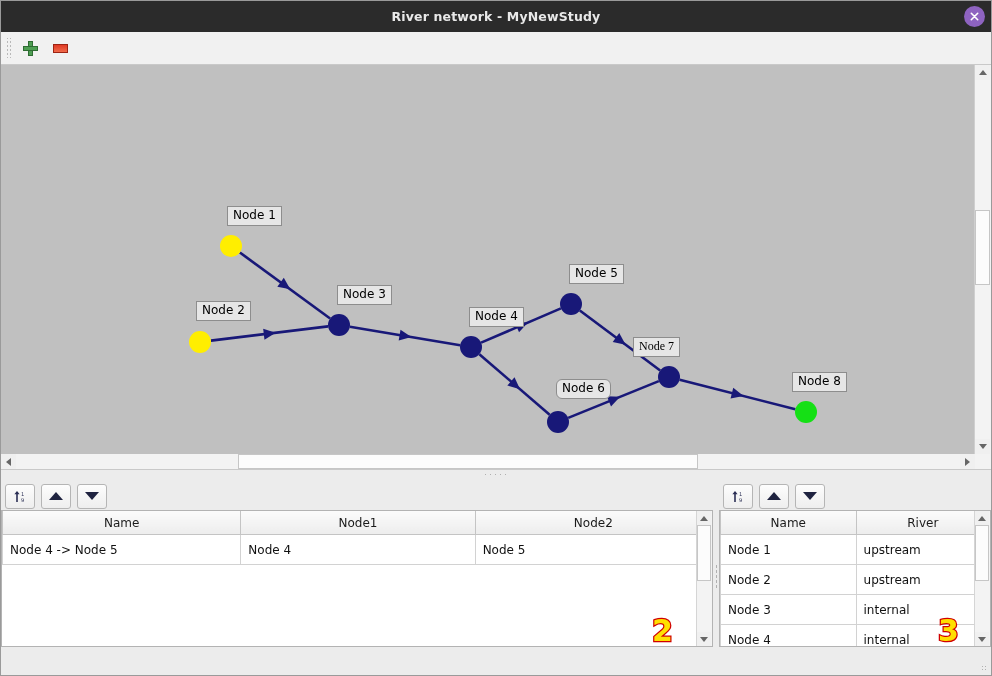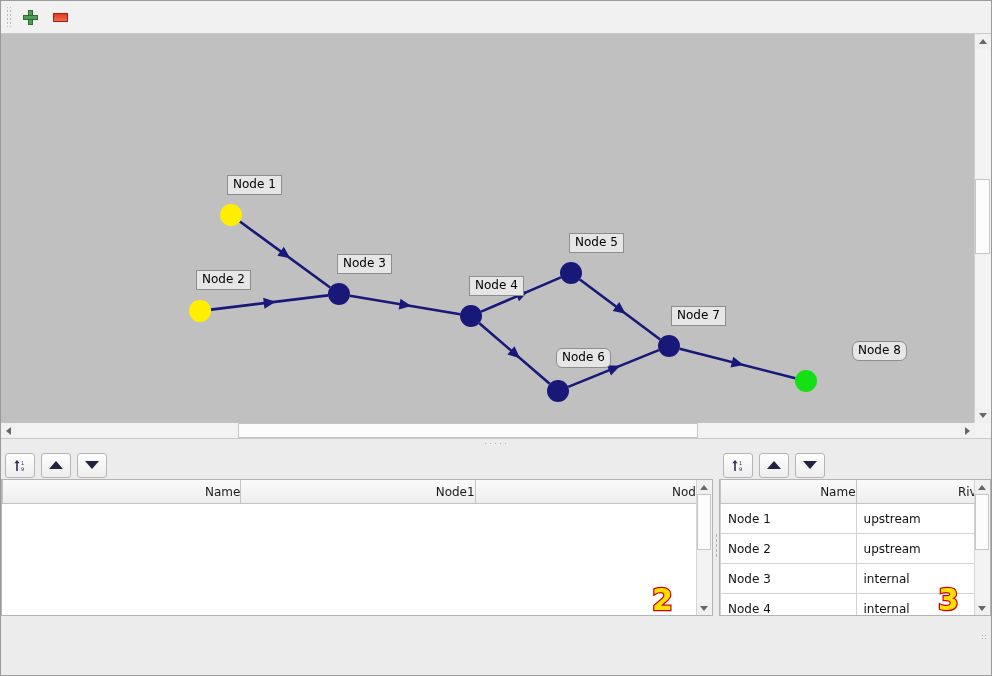--- a/index.html
+++ b/index.html
@@ -90,36 +90,44 @@
   .ar-up{border-left:7px solid transparent;border-right:7px solid transparent;
          border-bottom:8px solid #1f2340;}
   .ar-dn{border-left:7px solid transparent;border-right:7px solid transparent;
          border-top:8px solid #1f2340;}
 
   .table-box{position:relative;flex:1;background:#fff;border:1px solid #b3b3b3;
              box-sizing:border-box;overflow:hidden;}
   table.grid{border-collapse:collapse;width:100%;table-layout:fixed;}
   table.grid th{background:linear-gradient(#fbfbfb,#ededed);border:1px solid #c4c4c4;
        border-top:none;font-weight:normal;font-size:12px;height:23px;color:#1a1a1a;
-       text-align:right;padding:0;}
+       text-align:center;padding:0;}
   table.grid td{border:1px solid #d2d2d2;height:29px;font-size:12px;padding:0 0 0 7px;
        color:#111;background:#fff;overflow:hidden;white-space:nowrap;}
   .tbl-scroll{position:absolute;top:0;right:0;width:15px;bottom:0;background:#f3f3f3;
               border-left:1px solid #d5d5d5;}
   .panel-foot{height:var(--pf);background:#ececec;}
 
   .corner-grip{position:absolute;right:3px;bottom:3px;width:7px;height:7px;
         background-image:radial-gradient(#b0b0b0 .8px,transparent .8px);
         background-size:3px 3px;}
 </style>
 </head>
 <body>
 
 <div class="window">
 
+  <div class="titlebar">
+    <span class="title">River network - MyNewStudy</span>
+    <div class="close-btn">
+      <svg width="11" height="11" viewBox="0 0 11 11">
+        <path d="M2.3 2.3 L8.7 8.7 M8.7 2.3 L2.3 8.7" stroke="#ffffff" stroke-width="1.6" stroke-linecap="round"></path>
+      </svg>
+    </div>
+  </div>
 
   <div class="toolbar">
     <div class="grip"></div>
     <div class="tb-btn">
       <span class="ico-plus"></span>
     </div>
     <div class="tb-btn">
       <span class="ico-minus"></span>
     </div>
   </div>
@@ -152,22 +160,22 @@
           <circle cx="668" cy="312" r="11" fill="#181878"></circle>
           <circle cx="805" cy="347" r="11" fill="#15e015"></circle>
         </svg>
       <div id="node-labels">
           <div class="node-label" style="left: 226px; top: 141px;">Node 1</div>
           <div class="node-label" style="left: 195px; top: 236px;">Node 2</div>
           <div class="node-label" style="left: 336px; top: 220px;">Node 3</div>
           <div class="node-label" style="left: 468px; top: 242px;">Node 4</div>
           <div class="node-label" style="left: 568px; top: 199px;">Node 5</div>
           <div class="node-label" style="left: 555px; top: 314px; border-radius: 6px;">Node 6</div>
-          <div class="node-label" style="left: 670px; top: 272px;">Node 7</div>
-          <div class="node-label" style="left: 851px; top: 307px; border-radius: 7px;">Node 8</div>
+          <div class="node-label" style="left: 632px; top: 272px; font-family: Liberation Serif, serif;">Node 7</div>
+          <div class="node-label" style="left: 791px; top: 307px;">Node 8</div>
         </div>
 
     </div>
 
     <div class="vsb">
       <div class="sb-arrow" style="position:absolute;top:0;left:0;width:15px;height:15px;">
         <span class="tri tri-up"></span>
       </div>
       <div class="sb-thumb" style="position:absolute;top:145px;left:0;width:15px;height:75px;"></div>
       <div class="sb-arrow" style="position:absolute;bottom:15px;left:0;width:15px;height:15px;">
@@ -218,20 +226,25 @@
               <col style="width:232px">
             </colgroup>
           <thead>
               <tr id="links-head">
                 <th>Name</th>
                 <th>Node1</th>
                 <th>Node2</th>
               </tr>
             </thead>
           <tbody id="links-body">
+              <tr>
+                <td>Node 4 -&gt; Node 5</td>
+                <td>Node 4</td>
+                <td>Node 5</td>
+              </tr>
             </tbody>
         </table>
         <span class="overlay-num" style="left:650px;top:102px;">2</span>
         <div class="tbl-scroll">
           <div class="sb-arrow" style="position:absolute;top:0;left:0;width:14px;height:14px;">
             <span class="tri tri-up"></span>
           </div>
           <div class="sb-thumb" style="position:absolute;top:14px;left:0;width:14px;height:56px;"></div>
           <div class="sb-arrow" style="position:absolute;bottom:0;left:0;width:14px;height:14px;">
             <span class="tri tri-dn"></span>

